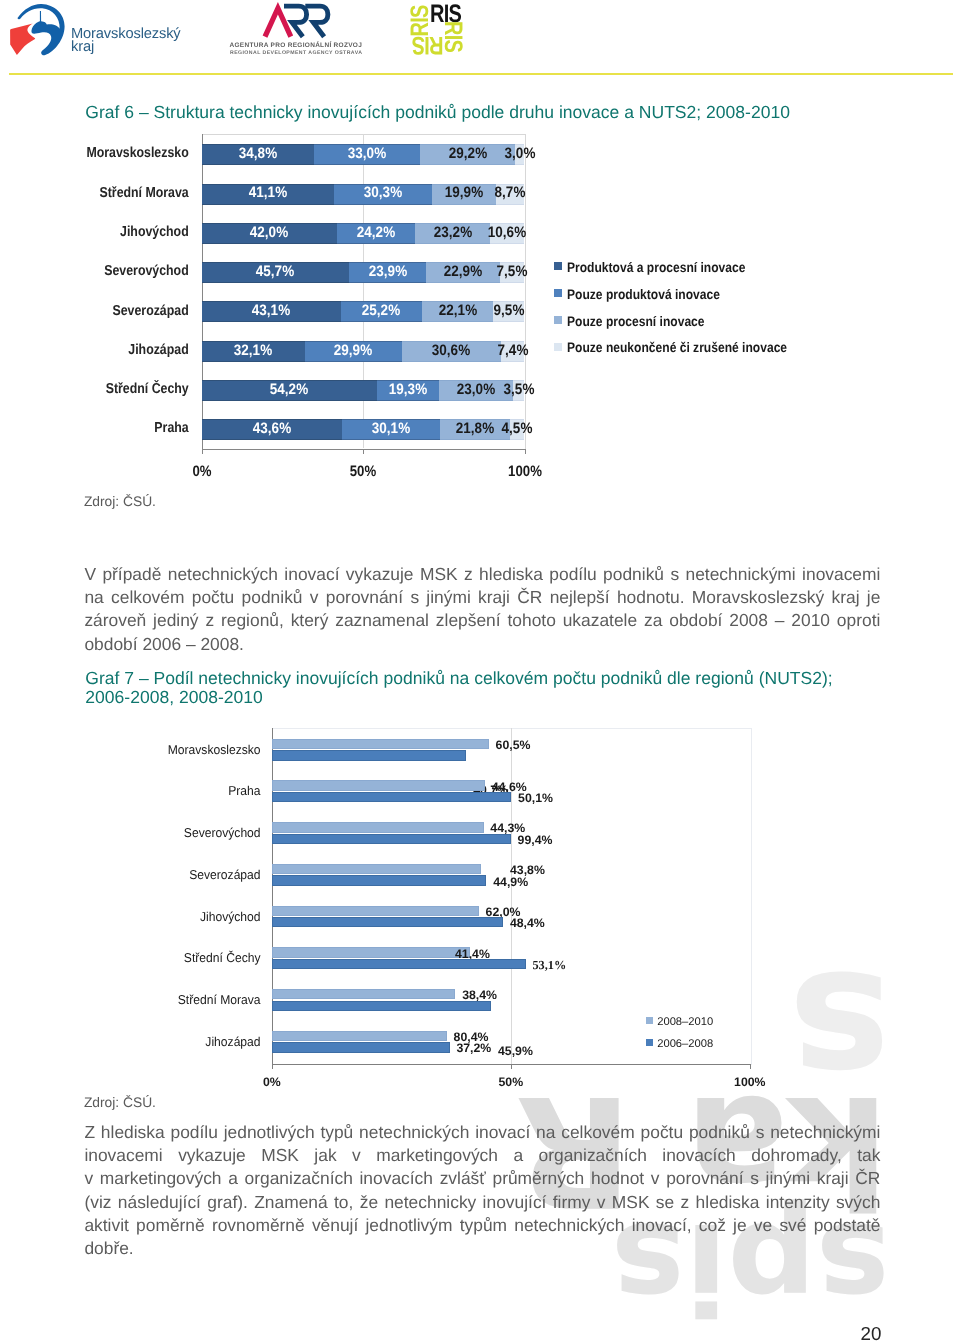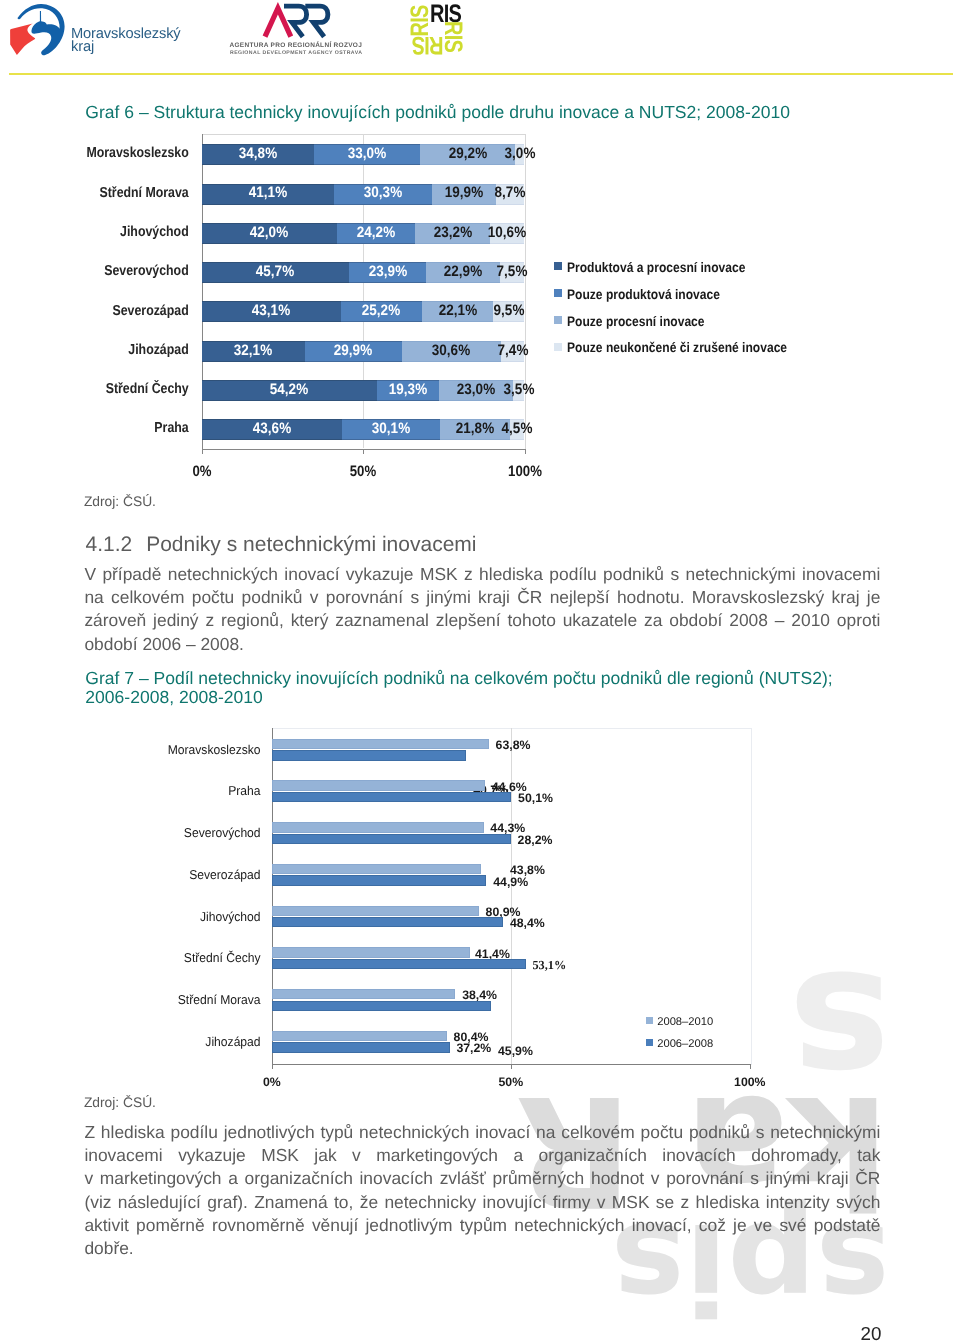--- a/index.html
+++ b/index.html
@@ -243,66 +243,62 @@
       <div class="c6leg" style="left: 567.4px; top: 260.1px;">Produktová a procesní inovace</div>
       <div style="position: absolute; left: 554.4px; top: 289.18px; width: 7.2px; height: 7.8px; background: rgb(79, 129, 189);"></div>
       <div class="c6leg" style="left: 567.4px; top: 286.88px;">Pouze produktová inovace</div>
       <div style="position: absolute; left: 554.4px; top: 315.96px; width: 7.2px; height: 7.8px; background: rgb(149, 179, 215);"></div>
       <div class="c6leg" style="left: 567.4px; top: 313.66px;">Pouze procesní inovace</div>
       <div style="position: absolute; left: 554.4px; top: 342.74px; width: 7.2px; height: 7.8px; background: rgb(220, 230, 241);"></div>
       <div class="c6leg" style="left: 567.4px; top: 340.44px;">Pouze neukončené či zrušené inovace</div>
     </div>
   <div class="abs src" id="src6">Zdroj: ČSÚ.</div>
 
-  <div class="abs" id="sec-head">
-    <span>4.1.2</span>
-    <span id="sec-title">Podniky s netechnickými inovacemi</span>
-  </div>
   <div class="abs body" id="para1">V případě netechnických inovací vykazuje MSK z hlediska podílu podniků s netechnickými inovacemi na celkovém počtu podniků v porovnání s jinými kraji ČR nejlepší hodnotu. Moravskoslezský kraj je zároveň jediný z regionů, který zaznamenal zlepšení tohoto ukazatele za období 2008 – 2010 oproti období 2006 – 2008.</div>
 
   <div class="abs cap" id="cap7">Graf 7 – Podíl netechnicky inovujících podniků na celkovém počtu podniků dle regionů (NUTS2); 2006-2008, 2008-2010</div>
   <div class="abs" id="chart7">
       <div style="position: absolute; left: 271.8px; top: 728.4px; width: 478px; height: 335.2px; border-top: 1px solid rgb(233, 236, 241); border-right: 1px solid rgb(233, 236, 241); border-bottom: none; border-left: 1px solid rgb(233, 236, 241); border-image: initial;"></div>
       <div style="position: absolute; left: 271.8px; top: 728.4px; width: 1px; height: 336.2px; background: rgb(127, 127, 127);"></div>
       <div style="position: absolute; left: 271.8px; top: 1063.6px; width: 479px; height: 1px; background: rgb(127, 127, 127);"></div>
       <div style="position: absolute; left: 510.8px; top: 728.4px; width: 1px; height: 335.2px; background: rgb(217, 217, 217);"></div>
       <div class="c7tick" style="position: absolute; left: 241.8px; top: 1075.1px; width: 60px; text-align: center;">0%</div>
       <div style="position: absolute; left: 271.8px; top: 1064.6px; width: 1px; height: 4px; background: rgb(127, 127, 127);"></div>
       <div class="c7tick" style="position: absolute; left: 480.8px; top: 1075.1px; width: 60px; text-align: center;">50%</div>
       <div style="position: absolute; left: 510.8px; top: 1064.6px; width: 1px; height: 4px; background: rgb(127, 127, 127);"></div>
       <div class="c7tick" style="position: absolute; left: 719.8px; top: 1075.1px; width: 60px; text-align: center;">100%</div>
       <div style="position: absolute; left: 749.8px; top: 1064.6px; width: 1px; height: 4px; background: rgb(127, 127, 127);"></div>
       <div class="c7lbl" style="left: 110px; top: 741.76px; width: 150.6px;">Moravskoslezsko</div>
       <div style="position: absolute; left: 271.8px; top: 738.71px; width: 217.012px; height: 10.4px; background: rgb(149, 179, 215); box-sizing: border-box; border: 0.7px solid rgb(138, 169, 208);"></div>
-      <div class="c7val" style="left: 495.612px; top: 737.91px;">63,8%</div>
+      <div class="c7val" style="left: 495.612px; top: 737.91px;">60,5%</div>
       <div style="position: absolute; left: 271.8px; top: 750.21px; width: 194.546px; height: 10.4px; background: rgb(74, 126, 187); box-sizing: border-box; border: 0.7px solid rgb(61, 109, 164);"></div>
       <div class="c7val" style="left: 473.146px; top: 783px;">40,7%</div>
       <div class="c7lbl" style="left: 110px; top: 783.48px; width: 150.6px;">Praha</div>
       <div style="position: absolute; left: 271.8px; top: 780.43px; width: 213.188px; height: 10.4px; background: rgb(149, 179, 215); box-sizing: border-box; border: 0.7px solid rgb(138, 169, 208);"></div>
       <div class="c7val" style="left: 491.788px; top: 779.63px;">44,6%</div>
       <div style="position: absolute; left: 271.8px; top: 791.93px; width: 239.478px; height: 10.4px; background: rgb(74, 126, 187); box-sizing: border-box; border: 0.7px solid rgb(61, 109, 164);"></div>
       <div class="c7val" style="left: 518.078px; top: 791.13px;">50,1%</div>
       <div class="c7lbl" style="left: 110px; top: 825.2px; width: 150.6px;">Severovýchod</div>
       <div style="position: absolute; left: 271.8px; top: 822.15px; width: 211.754px; height: 10.4px; background: rgb(149, 179, 215); box-sizing: border-box; border: 0.7px solid rgb(138, 169, 208);"></div>
       <div class="c7val" style="left: 490.354px; top: 821.35px;">44,3%</div>
       <div style="position: absolute; left: 271.8px; top: 833.65px; width: 239px; height: 10.4px; background: rgb(74, 126, 187); box-sizing: border-box; border: 0.7px solid rgb(61, 109, 164);"></div>
-      <div class="c7val" style="left: 517.6px; top: 832.85px;">28,2%</div>
+      <div class="c7val" style="left: 517.6px; top: 832.85px;">99,4%</div>
       <div class="c7lbl" style="left: 110px; top: 866.92px; width: 150.6px;">Severozápad</div>
       <div style="position: absolute; left: 271.8px; top: 863.87px; width: 209.364px; height: 10.4px; background: rgb(149, 179, 215); box-sizing: border-box; border: 0.7px solid rgb(138, 169, 208);"></div>
       <div class="c7val" style="left: 510px; top: 863.07px;">43,8%</div>
       <div style="position: absolute; left: 271.8px; top: 875.37px; width: 214.622px; height: 10.4px; background: rgb(74, 126, 187); box-sizing: border-box; border: 0.7px solid rgb(61, 109, 164);"></div>
       <div class="c7val" style="left: 493.222px; top: 874.57px;">44,9%</div>
       <div class="c7lbl" style="left: 110px; top: 908.64px; width: 150.6px;">Jihovýchod</div>
       <div style="position: absolute; left: 271.8px; top: 905.59px; width: 206.974px; height: 10.4px; background: rgb(149, 179, 215); box-sizing: border-box; border: 0.7px solid rgb(138, 169, 208);"></div>
-      <div class="c7val" style="left: 485.574px; top: 904.79px;">80,9%</div>
+      <div class="c7val" style="left: 485.574px; top: 904.79px;">62,0%</div>
       <div style="position: absolute; left: 271.8px; top: 917.09px; width: 231.352px; height: 10.4px; background: rgb(74, 126, 187); box-sizing: border-box; border: 0.7px solid rgb(61, 109, 164);"></div>
       <div class="c7val" style="left: 509.952px; top: 916.29px;">48,4%</div>
       <div class="c7lbl" style="left: 110px; top: 950.36px; width: 150.6px;">Střední Čechy</div>
       <div style="position: absolute; left: 271.8px; top: 947.31px; width: 197.892px; height: 10.4px; background: rgb(149, 179, 215); box-sizing: border-box; border: 0.7px solid rgb(138, 169, 208);"></div>
-      <div class="c7val" style="left: 475px; top: 946.51px; text-align: right;">41,4%</div>
+      <div class="c7val" style="left: 455px; top: 946.51px; text-align: right;">41,4%</div>
       <div style="position: absolute; left: 271.8px; top: 958.81px; width: 253.818px; height: 10.4px; background: rgb(74, 126, 187); box-sizing: border-box; border: 0.7px solid rgb(61, 109, 164);"></div>
       <div class="c7val" style="left: 532.418px; top: 958.01px; font-family: Liberation Serif, serif;">53,1%</div>
       <div class="c7lbl" style="left: 110px; top: 992.08px; width: 150.6px;">Střední Morava</div>
       <div style="position: absolute; left: 271.8px; top: 989.03px; width: 183.552px; height: 10.4px; background: rgb(149, 179, 215); box-sizing: border-box; border: 0.7px solid rgb(138, 169, 208);"></div>
       <div class="c7val" style="left: 462.152px; top: 988.23px;">38,4%</div>
       <div style="position: absolute; left: 271.8px; top: 1000.53px; width: 219.402px; height: 10.4px; background: rgb(74, 126, 187); box-sizing: border-box; border: 0.7px solid rgb(61, 109, 164);"></div>
       <div class="c7val" style="left: 498.002px; top: 1044px;">45,9%</div>
       <div class="c7lbl" style="left: 110px; top: 1033.8px; width: 150.6px;">Jihozápad</div>
       <div style="position: absolute; left: 271.8px; top: 1030.75px; width: 174.948px; height: 10.4px; background: rgb(149, 179, 215); box-sizing: border-box; border: 0.7px solid rgb(138, 169, 208);"></div>
       <div class="c7val" style="left: 453.548px; top: 1029.95px;">80,4%</div>

